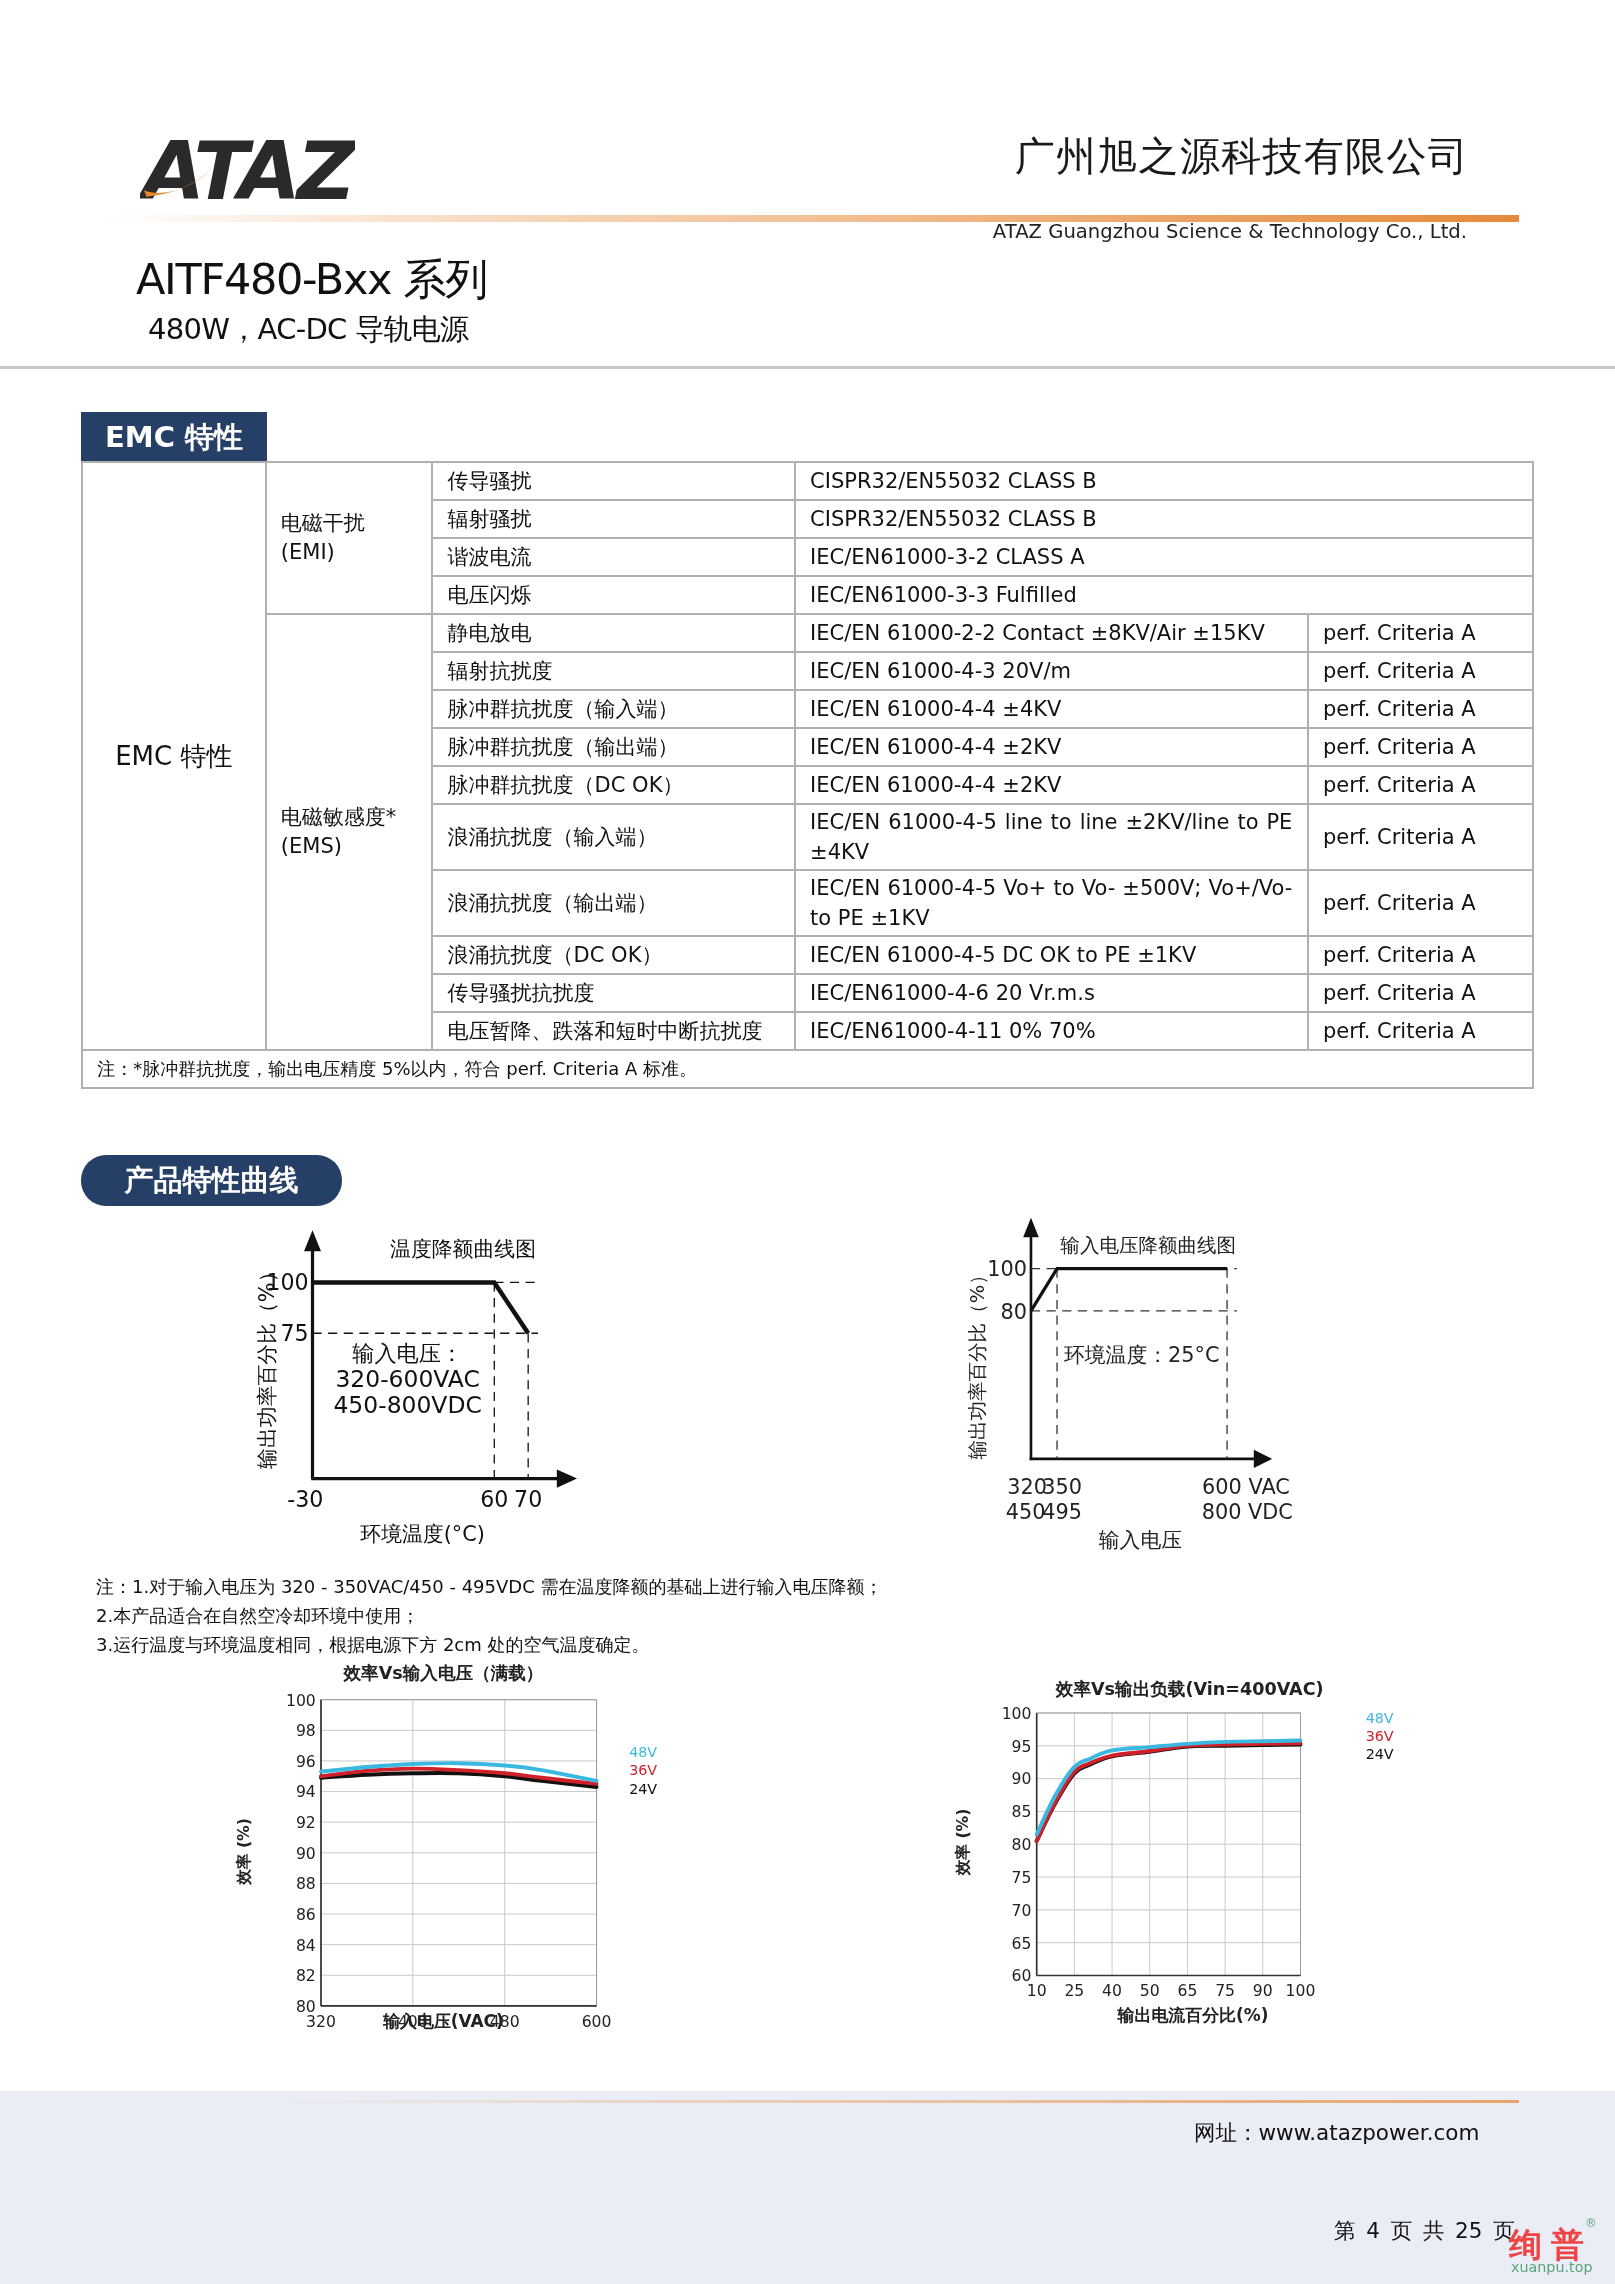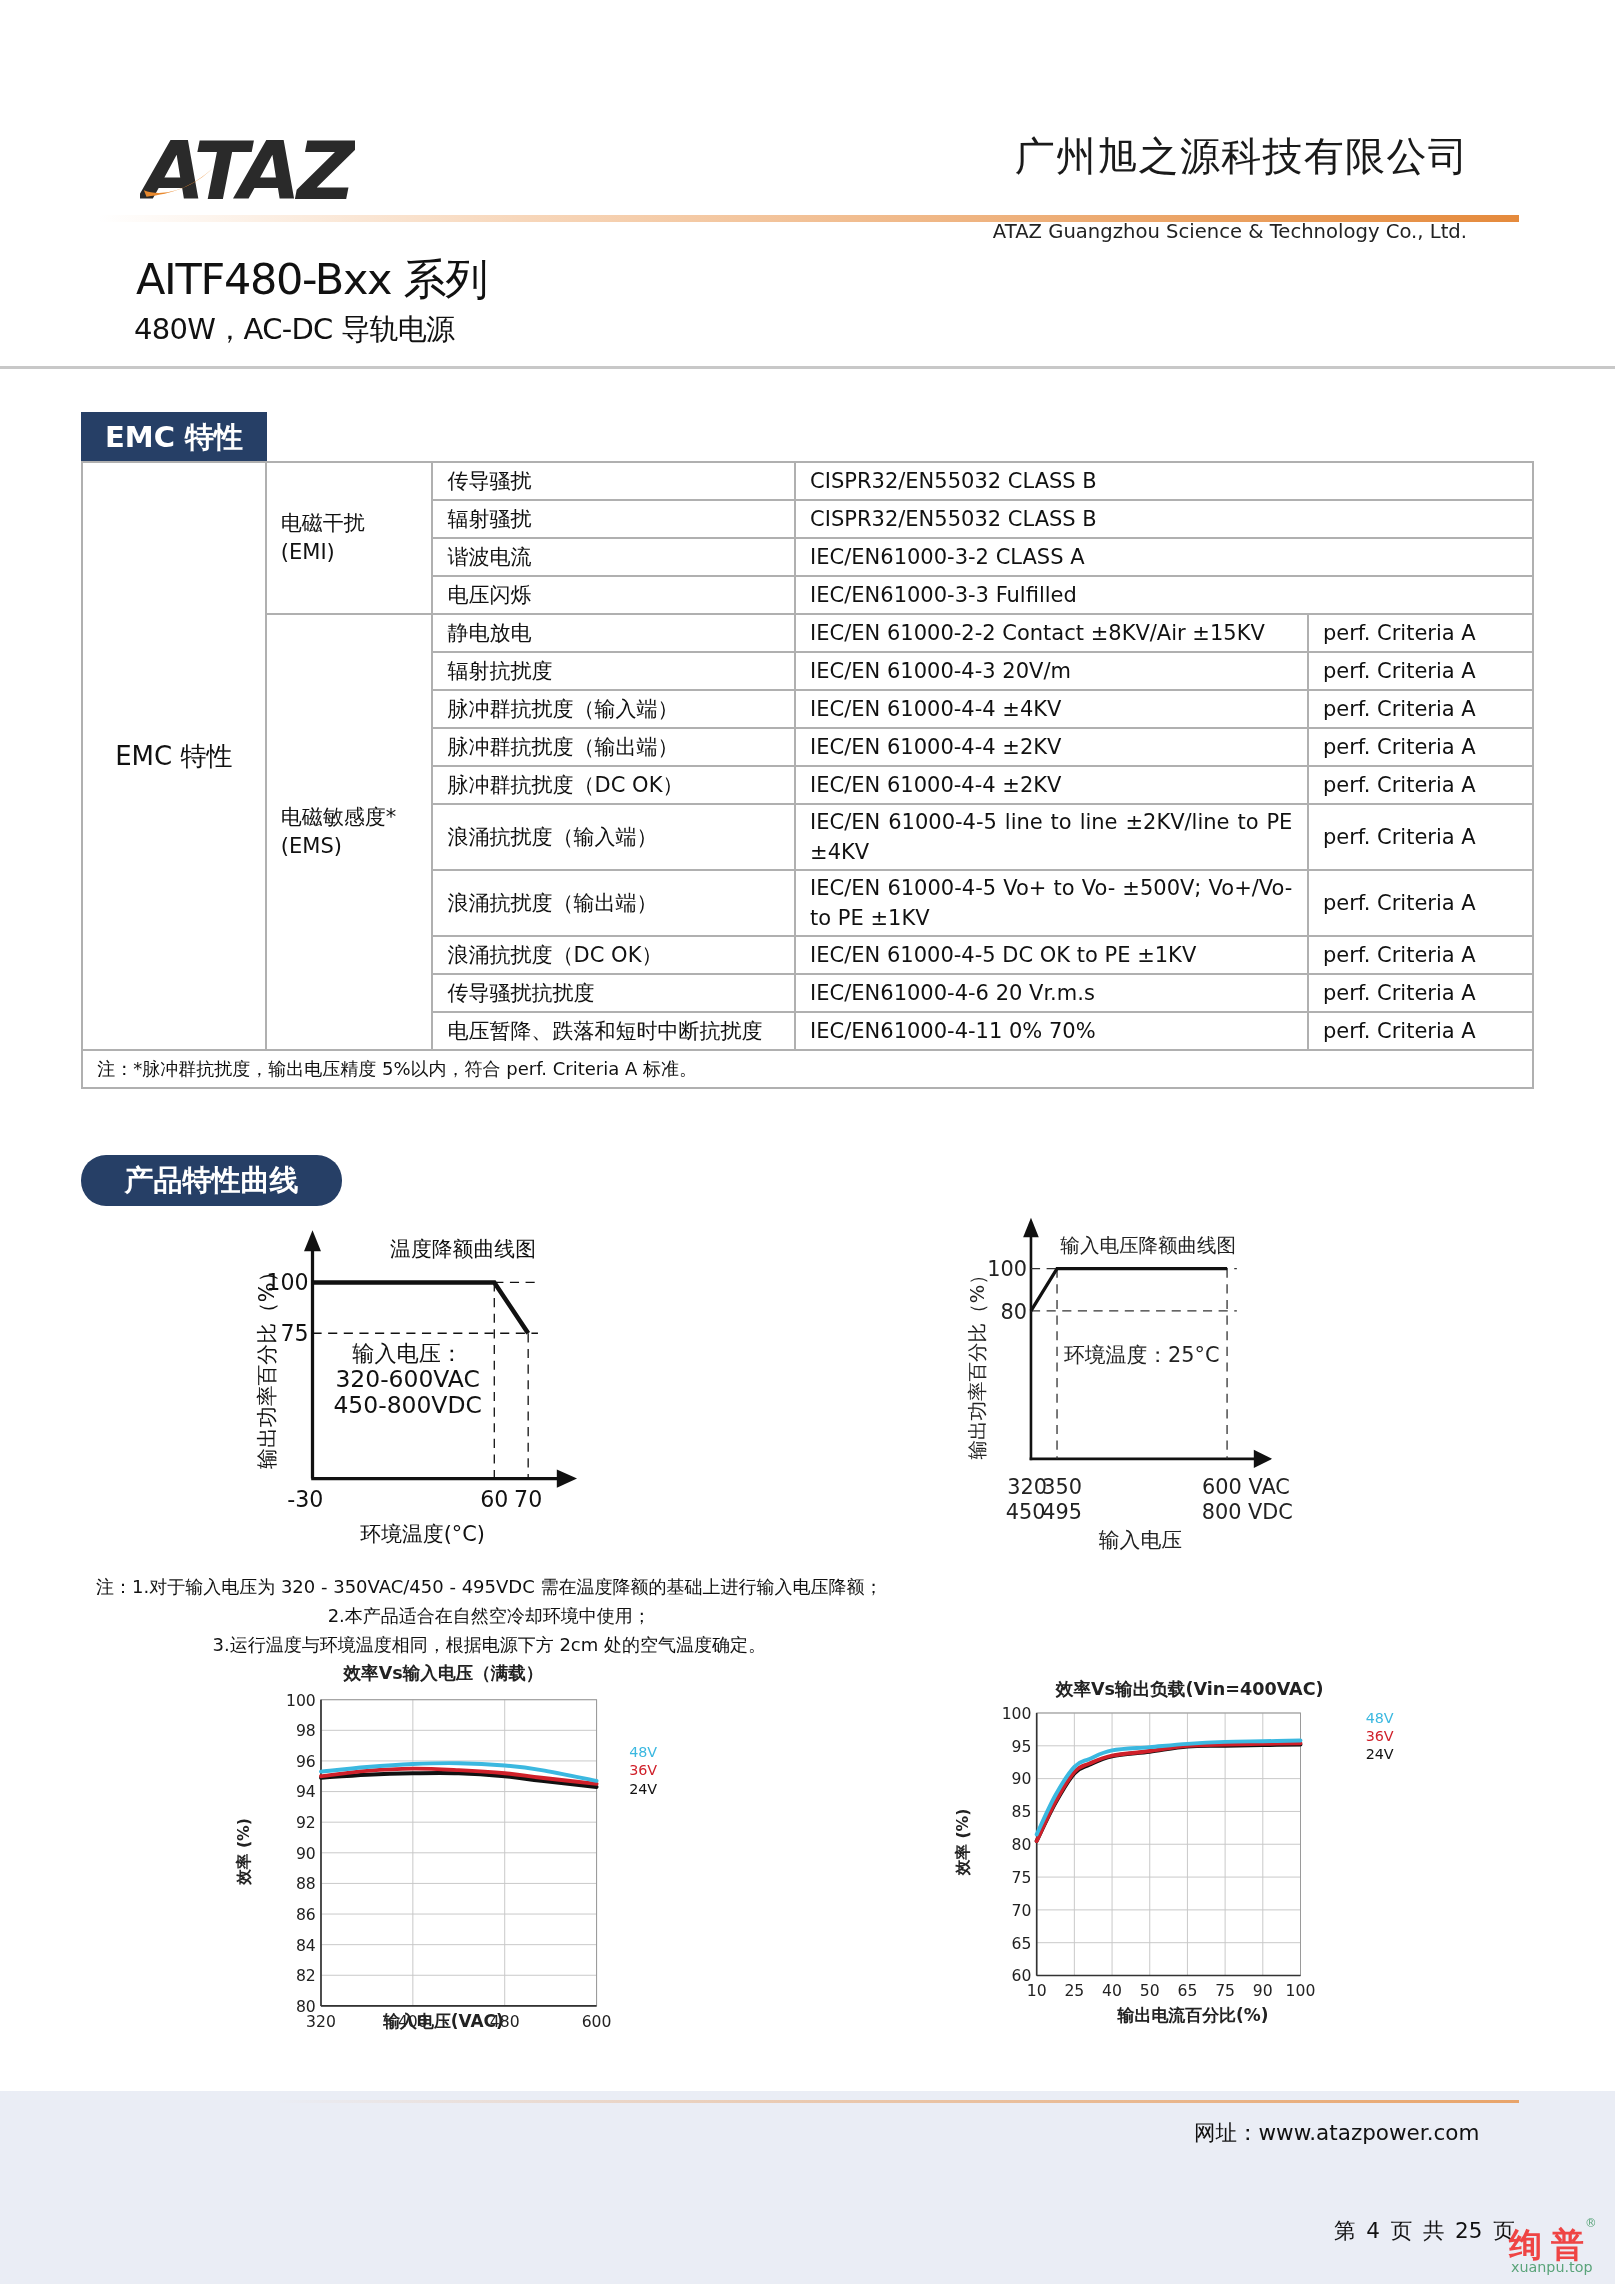--- a/index.html
+++ b/index.html
@@ -5,21 +5,21 @@
   html, body { margin:0; padding:0; }
   body { width:1616px; height:2284px; position:relative; background:#ffffff; font-family:"DejaVu Sans", sans-serif; color:#111; overflow:hidden; }
   .abs { position:absolute; }
 
   
   .logo { left:140px; top:134px; width:215px; height:72px; }
   .company-cn { right:147px; top:129px; font-size:40px; font-weight:normal; letter-spacing:1.3px; color:#1a1a1a; white-space:nowrap; }
   .company-en { right:149px; top:181px; font-size:19.6px; color:#222; white-space:nowrap; letter-spacing:0px;margin-top:39px; }
   .header-rule { left:98px; top:215px; width:1421px; height:6.5px; background:linear-gradient(to right, rgba(232,139,58,0) 0%, rgba(232,139,58,0.35) 30%, #e58a3c 100%); }
   .title { left:136px; top:251px; font-size:43px; color:#111; white-space:nowrap; letter-spacing:-1.3px; }
-  .subtitle { left:134px; top:310px; font-size:29px; color:#111; white-space:nowrap; letter-spacing:-0.7px; }
+  .subtitle { left:148px; top:310px; font-size:29px; color:#111; white-space:nowrap; letter-spacing:-0.7px; }
   .title-rule { left:0; top:366px; width:1616px; height:3.3px; background:#c8c8c8; }
 
   
   .section-bar { background:#263f66; color:#fff; font-weight:bold; display:flex; align-items:center; justify-content:center; white-space:nowrap; }
   .sec-emc { left:81px; top:412px; width:186px; height:51px; font-size:29px; }
   .sec-curve { left:81px; top:1155px; width:261px; height:51px; font-size:29px;border-radius:25px; }
 
   
   table.emc { position:absolute; left:81px; top:461px; width:1453px; border-collapse:collapse; font-size:21px; color:#111; }
   table.emc td { border:2px solid #b0b0b0; padding:0 14.3px; height:36px; vertical-align:middle; line-height:30px; }
@@ -28,21 +28,21 @@
   table.emc td.item { width:335px; }
   table.emc td.spec { width:486px; }
   table.emc td.crit { width:196px; }
   table.emc td.note { height:36px; font-size:18px; }
   table.emc tr.tall td { height:64px; }
   .justify { text-align:justify; text-align-last:left; }
 
   
   svg text { font-family:"DejaVu Sans", sans-serif; }
   .chart { position:absolute; }
-  .notes { left:96px; top:1572px; font-size:18px; line-height:29px; color:#111; white-space:nowrap;text-align:center; }
+  .notes { left:96px; top:1572px; font-size:18px; line-height:29px; color:#111; white-space:nowrap; }
 
   
   .footer-bg { left:0; top:2091px; width:1616px; height:193px; background:#eaedf5; }
   .footer-rule { left:274px; top:2100px; width:1245px; height:3.3px; background:linear-gradient(to right, rgba(232,139,58,0) 0%, rgba(232,139,58,0.35) 40%, #e8a46a 100%); }
   .footer-url { left:1194px; top:2118px; font-size:21.5px; color:#111; white-space:nowrap; }
   .footer-page { left:1334px; top:2216px; font-size:21.5px; color:#111; white-space:nowrap; word-spacing:3.9px; }
   .wm-cn { left:1509px; top:2223px; font-size:33px; color:#ef4444; font-weight:bold; white-space:nowrap; letter-spacing:9px; }
   .wm-reg { left:1585px; top:2216px; font-size:11.7px; color:#5aa47a; }
   .wm-en { left:1511px; top:2259px; font-size:14.3px; color:#5aa47a; white-space:nowrap; }
 </style>

